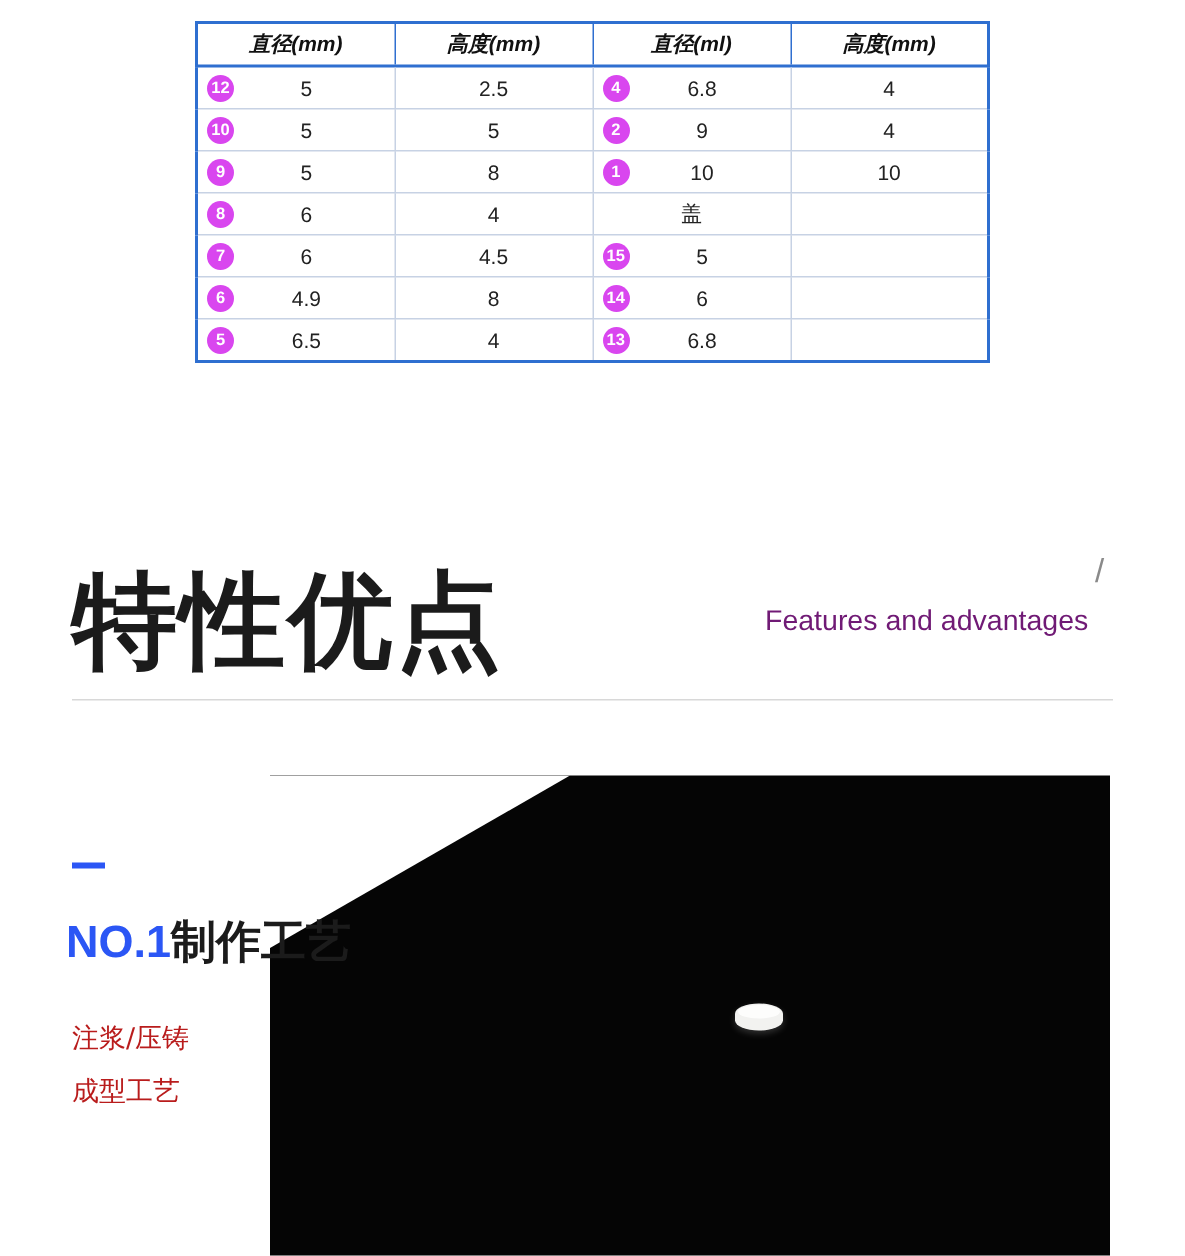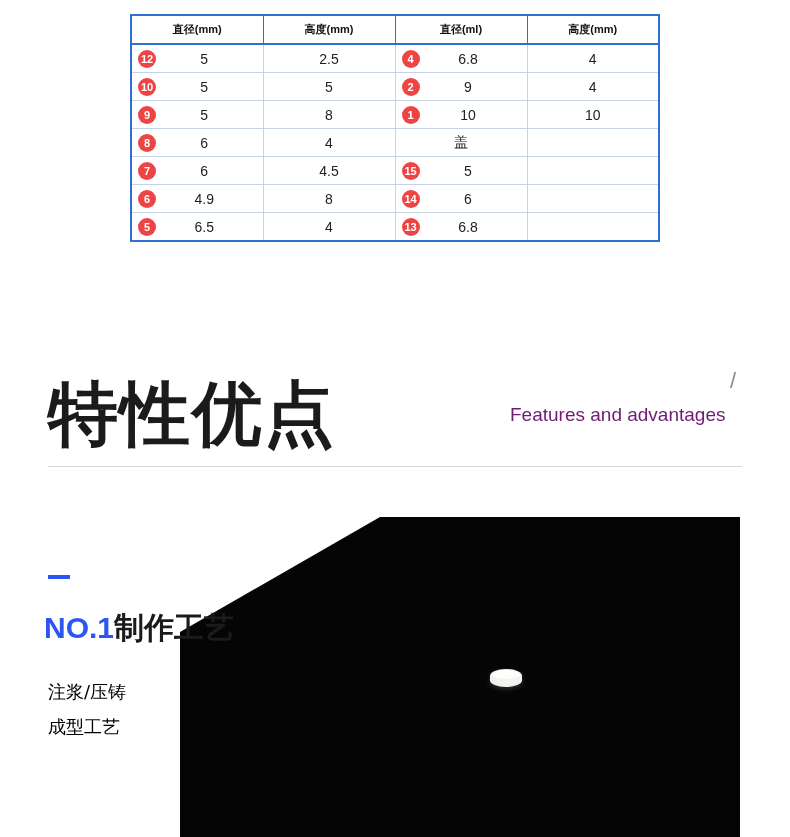--- a/index.html
+++ b/index.html
@@ -32,43 +32,44 @@
     border: 1px solid #c7d2e4;
     height: 27px;
     font-size: 14px;
     color: #222;
     text-align: center;
     padding: 0;
     vertical-align: middle;
   }
   table.spec th {
     font-weight: bold;
-    font-size: 11px;
+    font-size: 14px;
     color: #111;
     border-color: #2f6fd0;
     border-top: 2px solid #2f6fd0;
     border-bottom: 2px solid #2f6fd0;
+    font-style: italic;
   }
   table.spec th:first-child { border-left: 2px solid #2f6fd0; }
   table.spec th:last-child  { border-right: 2px solid #2f6fd0; }
   table.spec tbody td:first-child { border-left: 2px solid #2f6fd0; }
   table.spec tbody td:last-child  { border-right: 2px solid #2f6fd0; }
   table.spec tbody tr:last-child td { border-bottom: 2px solid #2f6fd0; }
 
   .cell-num {
     position: relative;
     text-align: center;
   }
   .badge {
     display: inline-block;
     width: 18px;
     height: 18px;
     line-height: 18px;
     border-radius: 50%;
-    background: #ef4444;
+    background: #d946ef;
     color: #fff;
     font-size: 11px;
     font-weight: bold;
     text-align: center;
     position: absolute;
     left: 6px;
     top: 50%;
     transform: translateY(-50%);
   }
   .val {
@@ -175,21 +176,21 @@
   .no1-title {
     font-size: 30px;
     font-weight: bold;
     color: #1b1b1b;
     font-family: "DejaVu Sans", "Liberation Sans", sans-serif;
   }
   .no1-desc1, .no1-desc2 {
     position: absolute;
     left: 48px;
     font-size: 18px;
-    color: #000000;
+    color: #b91c1c;
     font-family: "DejaVu Sans", "Liberation Sans", sans-serif;
   }
   .no1-desc1 { top: 680px; }
   .no1-desc2 { top: 715px; }
 </style>
 </head>
 <body>
 
 <div class="table-wrap">
   <table class="spec">

